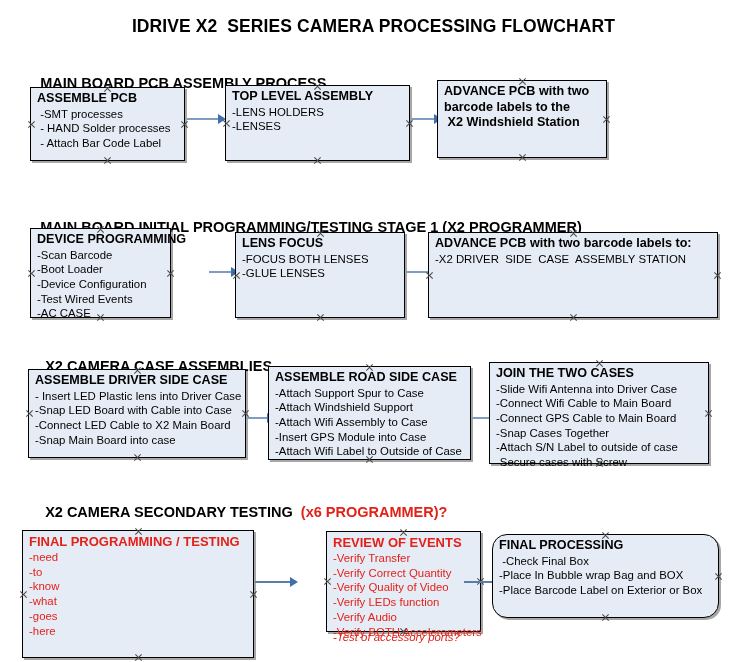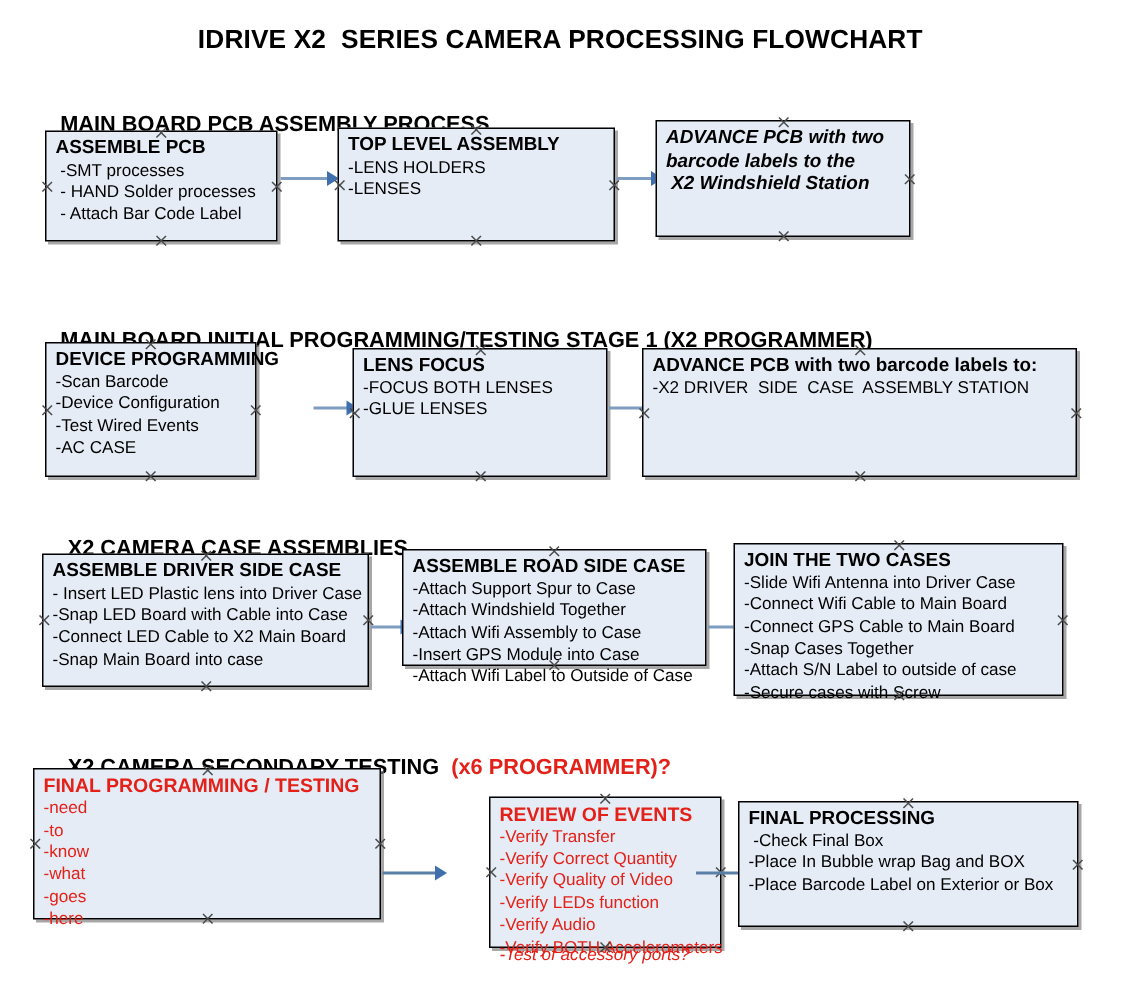--- a/index.html
+++ b/index.html
@@ -152,36 +152,37 @@
     <span class="handle" style="left:0; top:50%;"></span>
     <span class="handle" style="left:100%; top:50%;"></span>
     <span class="handle" style="left:50%; top:100%;"></span>
   </div>
 
   <div class="connector" style="left:411px; top:114px; width:33px;">
     <span class="shaft" style="width:26px;"></span>
     <span class="head" style="left:23px;"></span>
   </div>
 
-  <div class="node" style="left:437px; top:80px; width:170px; height:78px;font-style:italic;">
+  <div class="node" style="left:437px; top:80px; width:170px; height:78px;">
     <div class="node-title">ADVANCE PCB with two</div>
     <div class="node-title">barcode labels to the</div>
     <div class="node-title"> X2 Windshield Station</div>
     <span class="handle" style="left:50%; top:0;"></span>
     <span class="handle" style="left:100%; top:50%;"></span>
     <span class="handle" style="left:50%; top:100%;"></span>
   </div>
 
   <div class="section-title" style="left:24px; top:203px;">
     <span>MAIN BOARD INITIAL PROGRAMMING/TESTING STAGE 1 (X2 PROGRAMMER)</span>
   </div>
 
   <div class="node" style="left:30px; top:228px; width:141px; height:90px;">
     <div class="node-title">DEVICE PROGRAMMING</div>
     <div class="node-line">-Scan Barcode</div>
+    <div class="node-line">-Boot Loader</div>
     <div class="node-line">-Device Configuration</div>
     <div class="node-line">-Test Wired Events</div>
     <div class="node-line">-AC CASE</div>
     <span class="handle" style="left:50%; top:0;"></span>
     <span class="handle" style="left:0; top:50%;"></span>
     <span class="handle" style="left:100%; top:50%;"></span>
     <span class="handle" style="left:50%; top:100%;"></span>
   </div>
 
   <div class="connector" style="left:209px; top:267px; width:32px;">
@@ -226,24 +227,24 @@
     <span class="handle" style="left:0; top:50%;"></span>
     <span class="handle" style="left:100%; top:50%;"></span>
     <span class="handle" style="left:50%; top:100%;"></span>
   </div>
 
   <div class="connector" style="left:247px; top:413px; width:30px;">
     <span class="shaft" style="width:23px;"></span>
     <span class="head" style="left:20px;"></span>
   </div>
 
-  <div class="node" style="left:268px; top:366px; width:203px; height:78px;">
+  <div class="node" style="left:268px; top:366px; width:203px; height:94px;">
     <div class="node-title">ASSEMBLE ROAD SIDE CASE</div>
     <div class="node-line">-Attach Support Spur to Case</div>
-    <div class="node-line">-Attach Windshield Together</div>
+    <div class="node-line">-Attach Windshield Support</div>
     <div class="node-line">-Attach Wifi Assembly to Case</div>
     <div class="node-line">-Insert GPS Module into Case</div>
     <div class="node-line">-Attach Wifi Label to Outside of Case</div>
     <span class="handle" style="left:50%; top:0;"></span>
     <span class="handle" style="left:50%; top:100%;"></span>
   </div>
 
   <div class="connector" style="left:472px; top:413px; width:28px;">
     <span class="shaft" style="width:21px;"></span>
     <span class="head" style="left:18px;"></span>
@@ -259,21 +260,21 @@
     <div class="node-line">-Secure cases with Screw</div>
     <span class="handle" style="left:50%; top:0;"></span>
     <span class="handle" style="left:100%; top:50%;"></span>
     <span class="handle" style="left:50%; top:100%;"></span>
   </div>
 
   <div class="section-title" style="left:29px; top:488px;">
     <span>X2 CAMERA SECONDARY TESTING  </span><span class="accent">(x6 PROGRAMMER)?</span>
   </div>
 
-  <div class="node red" style="left:22px; top:512px; width:232px; height:101px;">
+  <div class="node red" style="left:22px; top:530px; width:232px; height:128px;">
     <div class="node-title">FINAL PROGRAMMING / TESTING</div>
     <div class="node-line">-need</div>
     <div class="node-line">-to</div>
     <div class="node-line">-know</div>
     <div class="node-line">-what</div>
     <div class="node-line">-goes</div>
     <div class="node-line">-here</div>
     <span class="handle" style="left:50%; top:0;"></span>
     <span class="handle" style="left:0; top:50%;"></span>
     <span class="handle" style="left:100%; top:50%;"></span>
@@ -298,21 +299,21 @@
     <span class="handle" style="left:0; top:50%;"></span>
     <span class="handle" style="left:100%; top:50%;"></span>
     <span class="handle" style="left:50%; top:100%;"></span>
   </div>
 
   <div class="connector dark" style="left:464px; top:577px; width:40px;">
     <span class="shaft" style="width:33px;"></span>
     <span class="head" style="left:30px;"></span>
   </div>
 
-  <div class="node" style="left:492px; top:534px; width:227px; height:84px;">
+  <div class="node" style="left:492px; top:534px; width:227px; height:84px;border-radius:15px;">
     <div class="node-title">FINAL PROCESSING</div>
     <div class="node-line"> -Check Final Box</div>
     <div class="node-line">-Place In Bubble wrap Bag and BOX</div>
     <div class="node-line">-Place Barcode Label on Exterior or Box</div>
     <span class="handle" style="left:50%; top:0;"></span>
     <span class="handle" style="left:100%; top:50%;"></span>
     <span class="handle" style="left:50%; top:100%;"></span>
   </div>
 
 </div>

